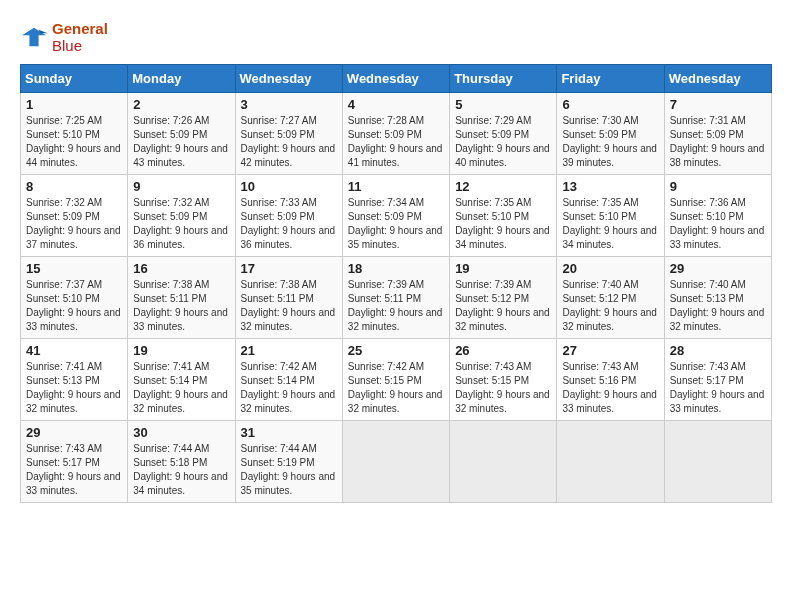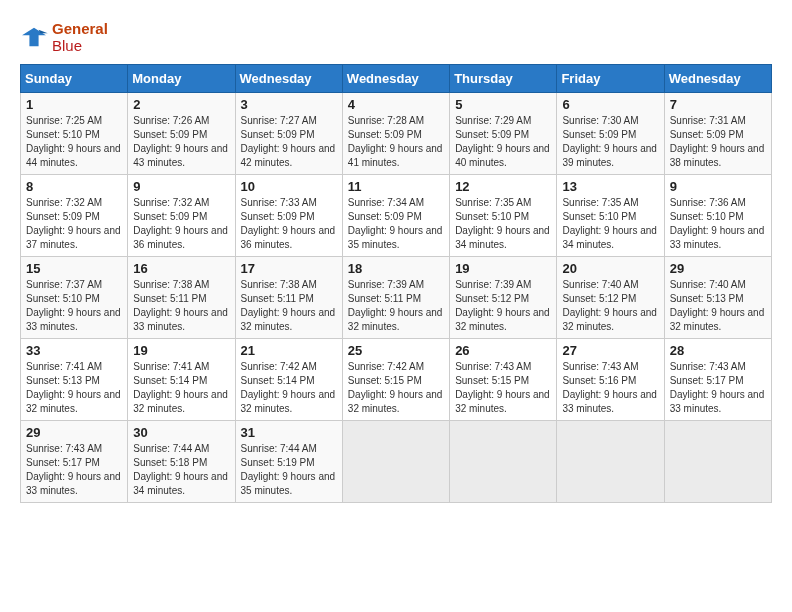--- a/index.html
+++ b/index.html
@@ -280,21 +280,21 @@
         <span class="day-num">29</span>
         <div class="day-info">
           Sunrise: 7:40 AM<br>
           Sunset: 5:13 PM<br>
           Daylight: 9 hours and 32 minutes.
         </div>
       </td>
       </tr>
       <tr>
         <td>
-        <span class="day-num">33</span>
+        <span class="day-num">41</span>
         <div class="day-info">
           Sunrise: 7:41 AM<br>
           Sunset: 5:13 PM<br>
           Daylight: 9 hours and 32 minutes.
         </div>
       </td>
         <td>
         <span class="day-num">19</span>
         <div class="day-info">
           Sunrise: 7:41 AM<br>

